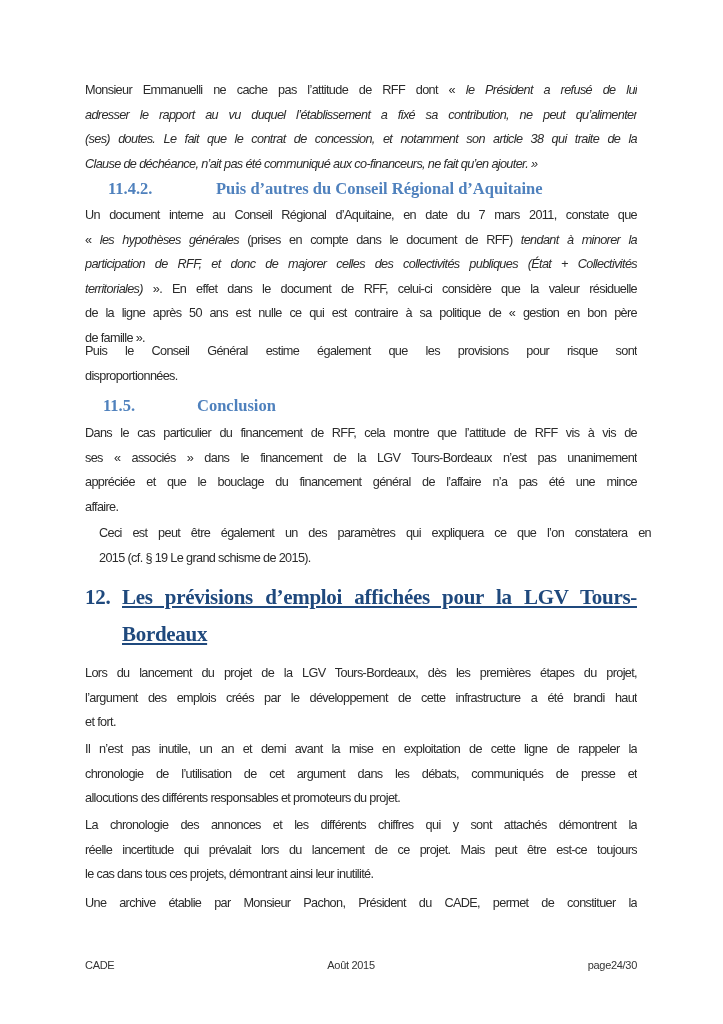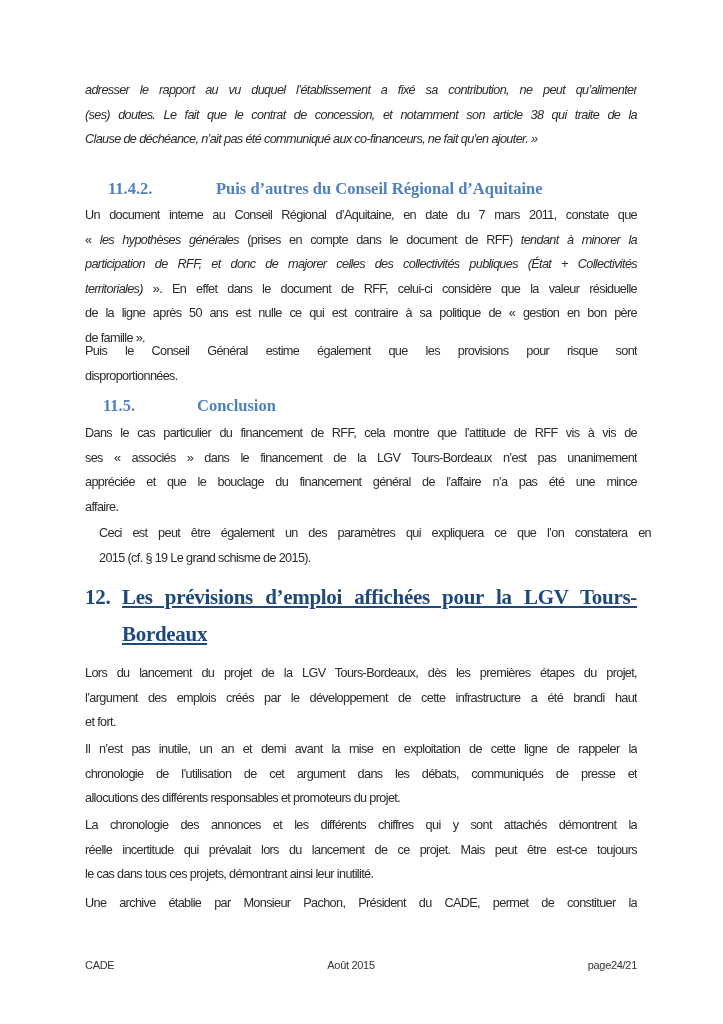--- a/index.html
+++ b/index.html
@@ -63,20 +63,21 @@
   .blk3{top:339px;} .blk4{top:393px;} .blk5{top:421px;}
   .blk6{top:521px;margin-left:14px;} .blk7{top:579px;} .blk8{top:661px;}
   .blk9{top:737px;} .blk10{top:813px;} .blk11{top:891px;}
 </style>
 </head>
 <body>
 
 <div class="page">
   <div>
       <div class="blk para blk0">
+        <div class="line"><span>Monsieur Emmanuelli ne cache pas l’attitude de RFF dont « </span><span class="it">le Président a refusé de lui</span></div>
         <div class="line"><span class="it">adresser le rapport au vu duquel l’établissement a fixé sa contribution, ne peut qu’alimenter</span></div>
         <div class="line"><span class="it">(ses) doutes. Le fait que le contrat de concession, et notamment son article 38 qui traite de la</span></div>
         <div class="line last"><span class="it">Clause de déchéance, n’ait pas été communiqué aux co-financeurs, ne fait qu’en ajouter. »</span></div>
       </div>
       <div class="blk h2 h2a blk1">
         <span class="num">11.4.2.</span>
         <span class="ttl">Puis d’autres du Conseil Régional d’Aquitaine</span>
       </div>
       <div class="blk para blk2">
         <div class="line"><span>Un document interne au Conseil Régional d’Aquitaine, en date du 7 mars 2011, constate que</span></div>
@@ -126,15 +127,15 @@
         <div class="line"><span>réelle incertitude qui prévalait lors du lancement de ce projet. Mais peut être est-ce toujours</span></div>
         <div class="line last"><span>le cas dans tous ces projets, démontrant ainsi leur inutilité.</span></div>
       </div>
       <div class="blk para blk11">
         <div class="line"><span>Une archive établie par Monsieur Pachon, Président du CADE, permet de constituer la</span></div>
       </div>
     </div>
   <div class="footer">
     <span>CADE</span>
     <span>Août 2015</span>
-    <span>page24/21</span>
+    <span>page24/30</span>
   </div>
 </div>
 
 </body></html>

